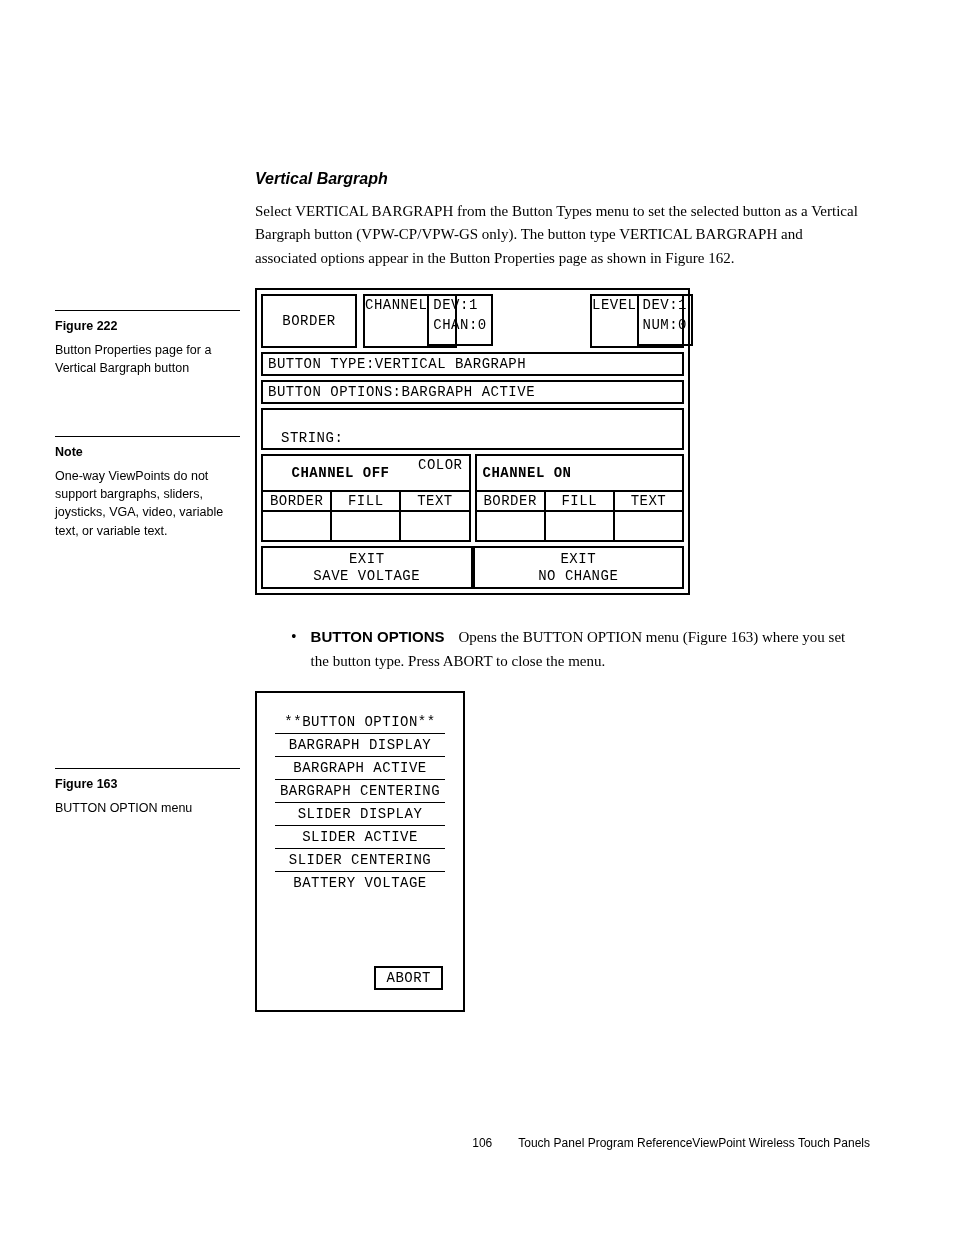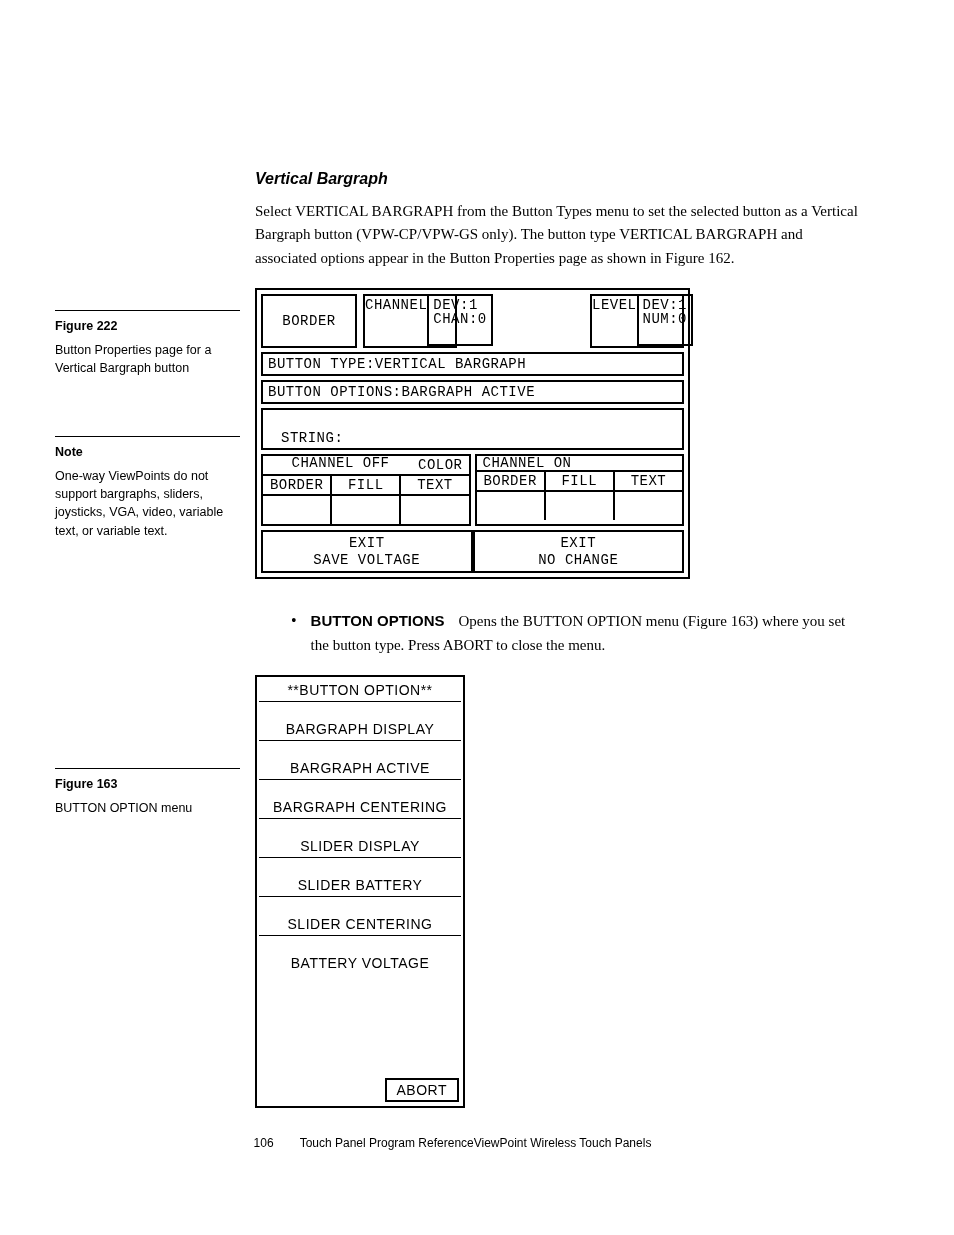--- a/index.html
+++ b/index.html
@@ -74,21 +74,21 @@
   .channel-box, .level-box {
     width: 94px;
     display:flex; flex-direction:row;
   }
   .channel-box .hdr, .level-box .hdr {
     text-align:center; padding:2px 0 1px 0;
   }
   .inner-box {
     border:2px solid #000; margin:-2px 0 0 0;
     padding:2px 4px;
-    display:flex; flex-direction:column; gap:0;
+    display:flex; flex-direction:column; gap:6px;
   }
   .wide-box {
     margin:0 4px 4px 4px;
     border:2px solid #000;
     padding:3px 5px;
   }
   .tall-box {
     margin:0 4px 4px 4px;
     border:2px solid #000;
     height:42px;
@@ -99,21 +99,21 @@
     margin:0 4px 4px 4px;
     display:flex; gap:4px;
   }
   .color-half {
     border:2px solid #000;
     flex:1;
     display:flex; flex-direction:column;
   }
   .color-hdr-row { display:flex; }
   .color-hdr-left {
-    flex:1.7; text-align:center; padding:0 0;
+    flex:1.7; text-align:center; padding:10px 0;font-weight:bold;
   }
   .color-hdr-right {
     padding:2px 6px 2px 0;
   }
   .color-sub-row {
     display:flex; border-top:2px solid #000; border-bottom:2px solid #000;
   }
   .color-cell {
     flex:1; text-align:center; padding:2px 0;
     border-right:2px solid #000;
@@ -144,50 +144,49 @@
     line-height: 1.55;
     display:flex;
   }
   .bullet-dot { margin-right: 14px; font-size:16px; }
   .bullet-label { font-family: Arial, Helvetica, sans-serif; font-weight:bold; margin-right:14px;}
 
   
   .menu-panel {
     border:2px solid #000;
     width:210px;
-    font-family:Liberation Sans, sans-serif;
+    font-family:Liberation Mono, monospace;
     font-size:14px;
-    padding:2px;
+    padding:18px;
     display:flex;
     flex-direction:column;
     letter-spacing:0.5px;
-    gap:16px;
   }
   .menu-item {
     text-align:center;
     padding:3px 0;
     border-bottom:1px solid #000;
   }
   .menu-item:last-of-type { border-bottom:none; }
   .menu-spacer { height:70px; }
   .abort-btn {
     border:2px solid #000;
     align-self:flex-end;
     padding:2px 10px;
     margin:2px;
   }
 
   .footer {
     position:absolute;
-    left:55px; right:104px;
+    left:55px; right:84px;
     bottom:85px;
     font-family: Arial, Helvetica, sans-serif;
     font-size:12px;
     display:flex;
-    justify-content:center;
+    justify-content:flex-end;
   }
   .footer-left { display:flex; gap:26px; }
 </style>
 </head>
 <body>
 
 <div class="page">
 
   <div class="side-col" style="top:310px;">
     <hr class="side-rule">
@@ -286,21 +285,21 @@
         <span class="bullet-label">BUTTON OPTIONS</span><span>Opens the BUTTON OPTION menu (Figure 163) where you set the button type. Press ABORT to close the menu.</span>
       </div>
     </div>
 
     <div class="menu-panel">
       <div class="menu-item">**BUTTON OPTION**</div>
       <div class="menu-item">BARGRAPH DISPLAY</div>
       <div class="menu-item">BARGRAPH ACTIVE</div>
       <div class="menu-item">BARGRAPH CENTERING</div>
       <div class="menu-item">SLIDER DISPLAY</div>
-      <div class="menu-item">SLIDER BATTERY</div>
+      <div class="menu-item">SLIDER ACTIVE</div>
       <div class="menu-item">SLIDER CENTERING</div>
       <div class="menu-item" style="border-bottom:none;">BATTERY VOLTAGE</div>
       <div class="menu-spacer"></div>
       <div class="abort-btn">ABORT</div>
     </div>
 
   </div>
 
   <div class="footer">
     <div class="footer-left">

